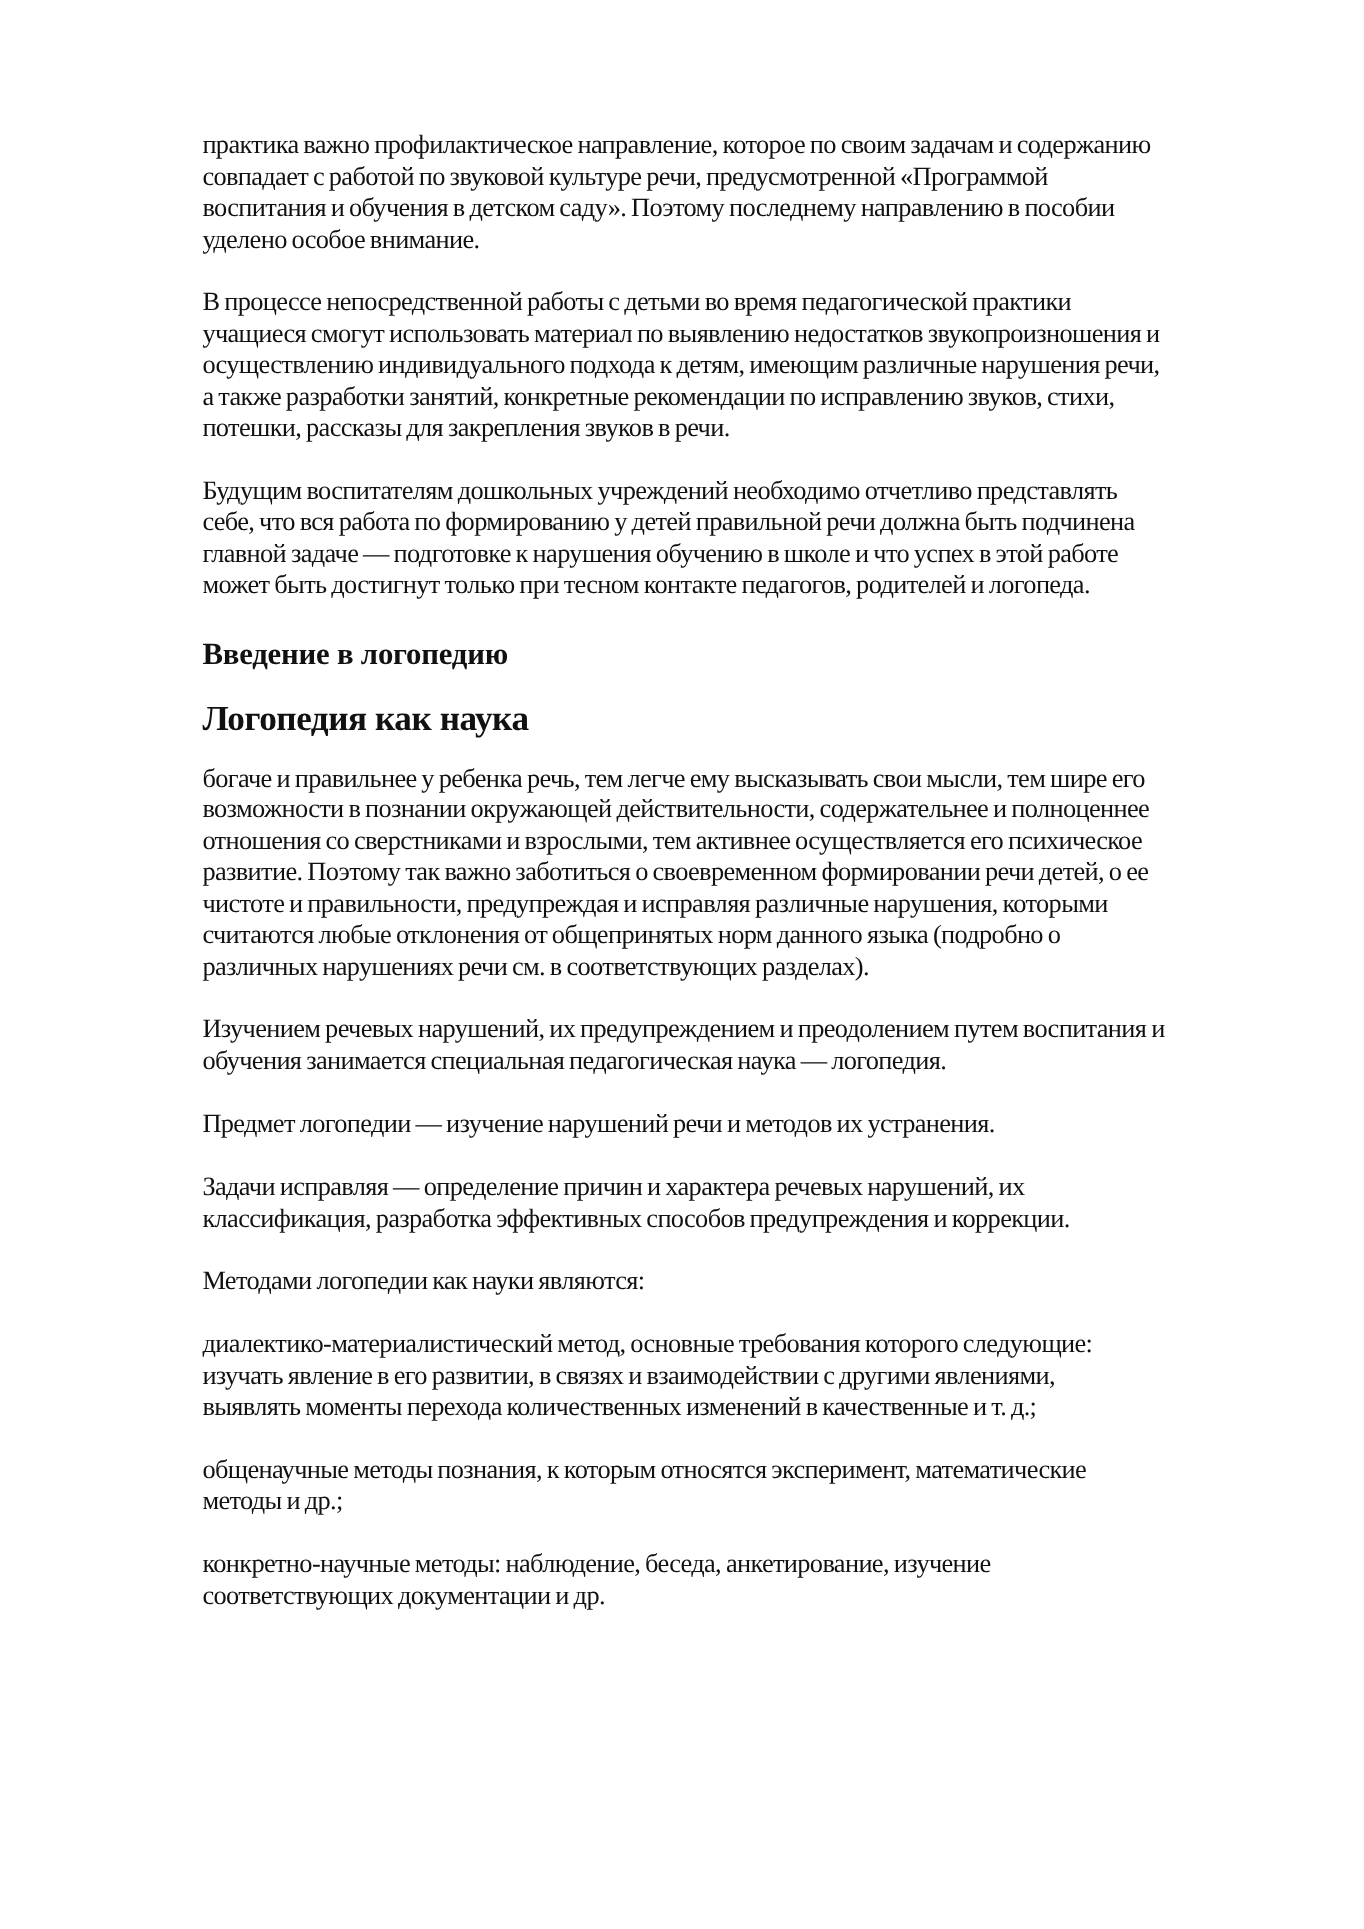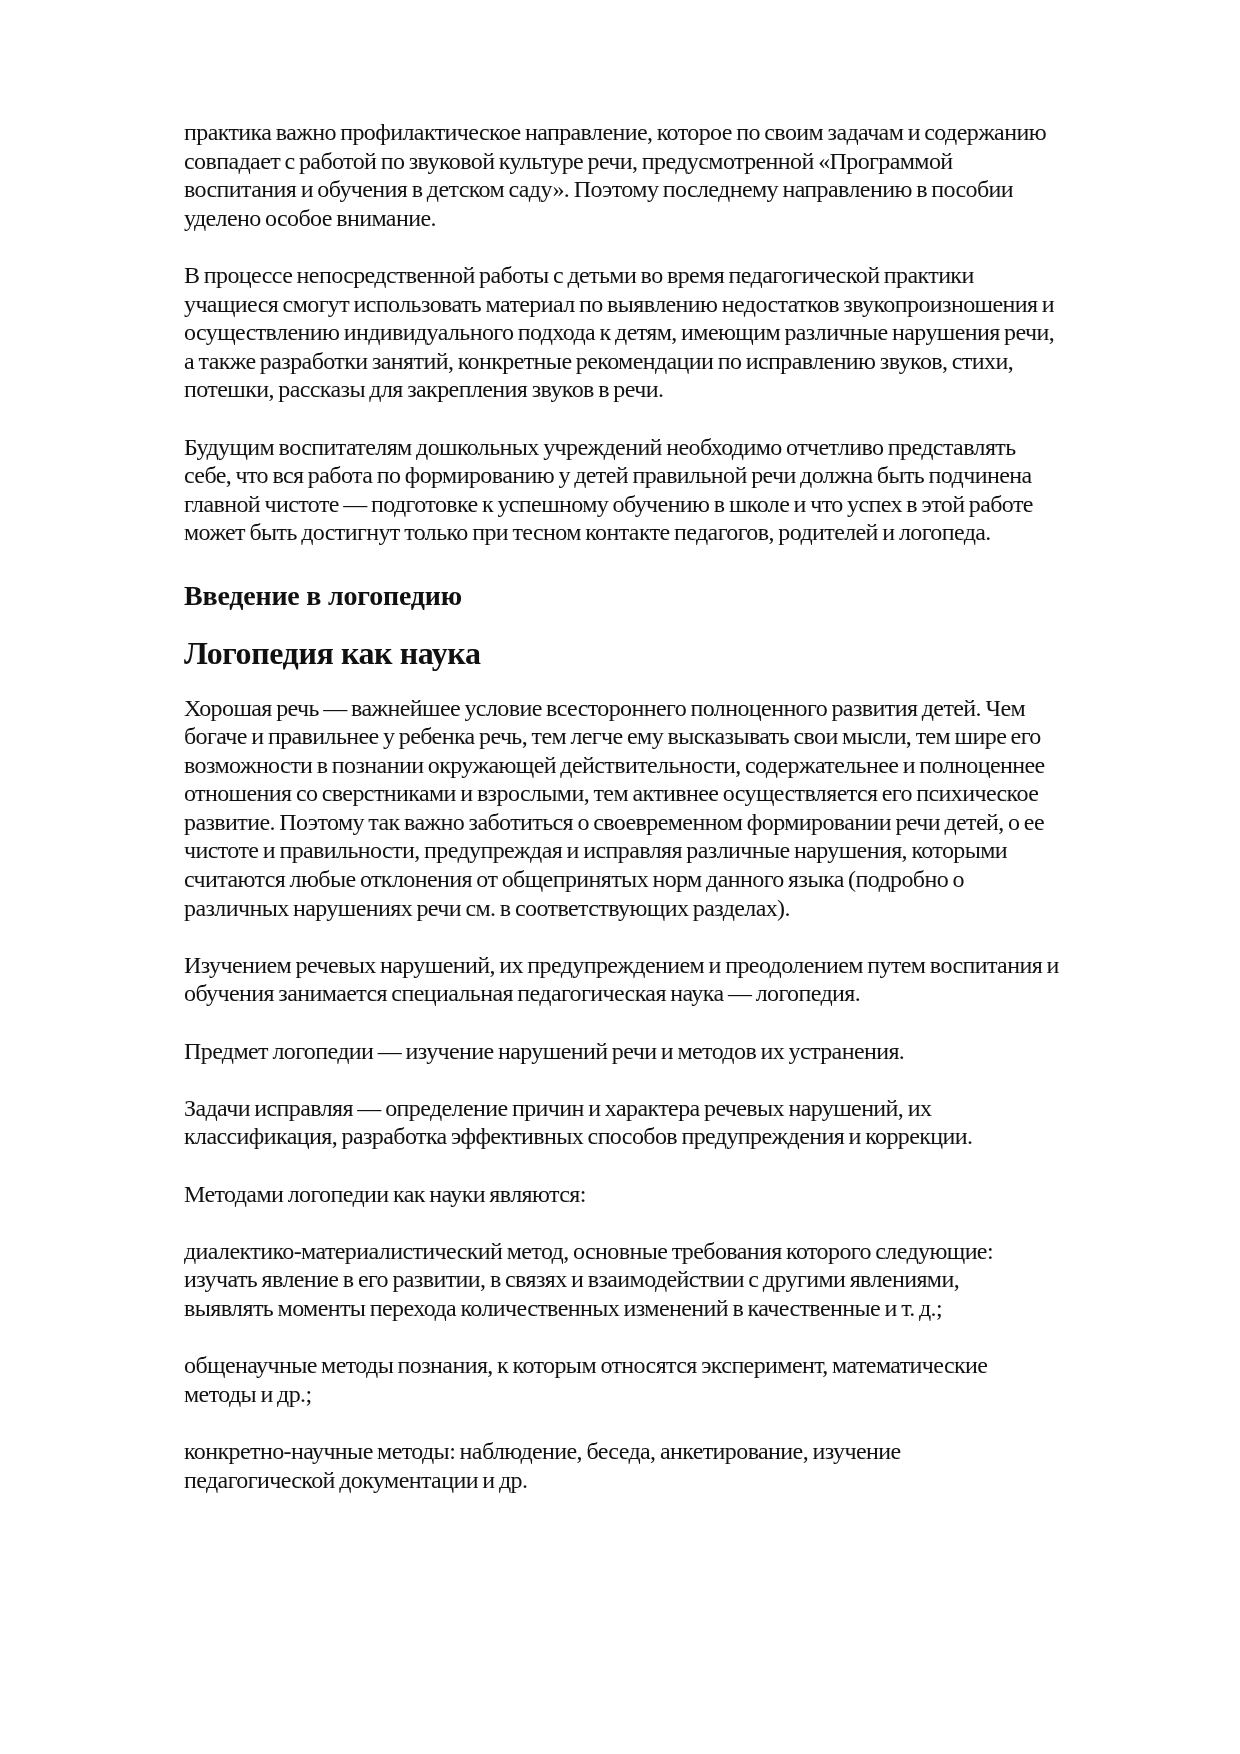--- a/index.html
+++ b/index.html
@@ -41,31 +41,30 @@
         <p class="para">
           <span class="line">В процессе непосредственной работы с детьми во время педагогической практики</span>
           <span class="line">учащиеся смогут использовать материал по выявлению недостатков звукопроизношения и</span>
           <span class="line">осуществлению индивидуального подхода к детям, имеющим различные нарушения речи,</span>
           <span class="line">а также разработки занятий, конкретные рекомендации по исправлению звуков, стихи,</span>
           <span class="line">потешки, рассказы для закрепления звуков в речи.</span>
         </p>
         <p class="para">
           <span class="line">Будущим воспитателям дошкольных учреждений необходимо отчетливо представлять</span>
           <span class="line">себе, что вся работа по формированию у детей правильной речи должна быть подчинена</span>
-          <span class="line">главной чистоте — подготовке к успешному обучению в школе и что успех в этой работе</span>
+          <span class="line">главной задаче — подготовке к нарушения обучению в школе и что успех в этой работе</span>
           <span class="line">может быть достигнут только при тесном контакте педагогов, родителей и логопеда.</span>
         </p>
       </div>
 
     <h1 class="heading">Введение в логопедию</h1>
     <h2 class="subheading">Логопедия как наука</h2>
 
     <div id="section">
         <p class="para">
-          <span class="line">Хорошая речь — важнейшее условие всестороннего полноценного развития детей. Чем</span>
           <span class="line">богаче и правильнее у ребенка речь, тем легче ему высказывать свои мысли, тем шире его</span>
           <span class="line">возможности в познании окружающей действительности, содержательнее и полноценнее</span>
           <span class="line">отношения со сверстниками и взрослыми, тем активнее осуществляется его психическое</span>
           <span class="line">развитие. Поэтому так важно заботиться о своевременном формировании речи детей, о ее</span>
           <span class="line">чистоте и правильности, предупреждая и исправляя различные нарушения, которыми</span>
           <span class="line">считаются любые отклонения от общепринятых норм данного языка (подробно о</span>
           <span class="line">различных нарушениях речи см. в соответствующих разделах).</span>
         </p>
         <p class="para">
           <span class="line">Изучением речевых нарушений, их предупреждением и преодолением путем воспитания и</span>
@@ -85,18 +84,18 @@
           <span class="line">диалектико-материалистический метод, основные требования которого следующие:</span>
           <span class="line">изучать явление в его развитии, в связях и взаимодействии с другими явлениями,</span>
           <span class="line">выявлять моменты перехода количественных изменений в качественные и т. д.;</span>
         </p>
         <p class="para">
           <span class="line">общенаучные методы познания, к которым относятся эксперимент, математические</span>
           <span class="line">методы и др.;</span>
         </p>
         <p class="para">
           <span class="line">конкретно-научные методы: наблюдение, беседа, анкетирование, изучение</span>
-          <span class="line">педагогической документации и др.</span>
+          <span class="line">соответствующих документации и др.</span>
         </p>
       </div>
 
   </div>
 </div>
 
 </body></html>

